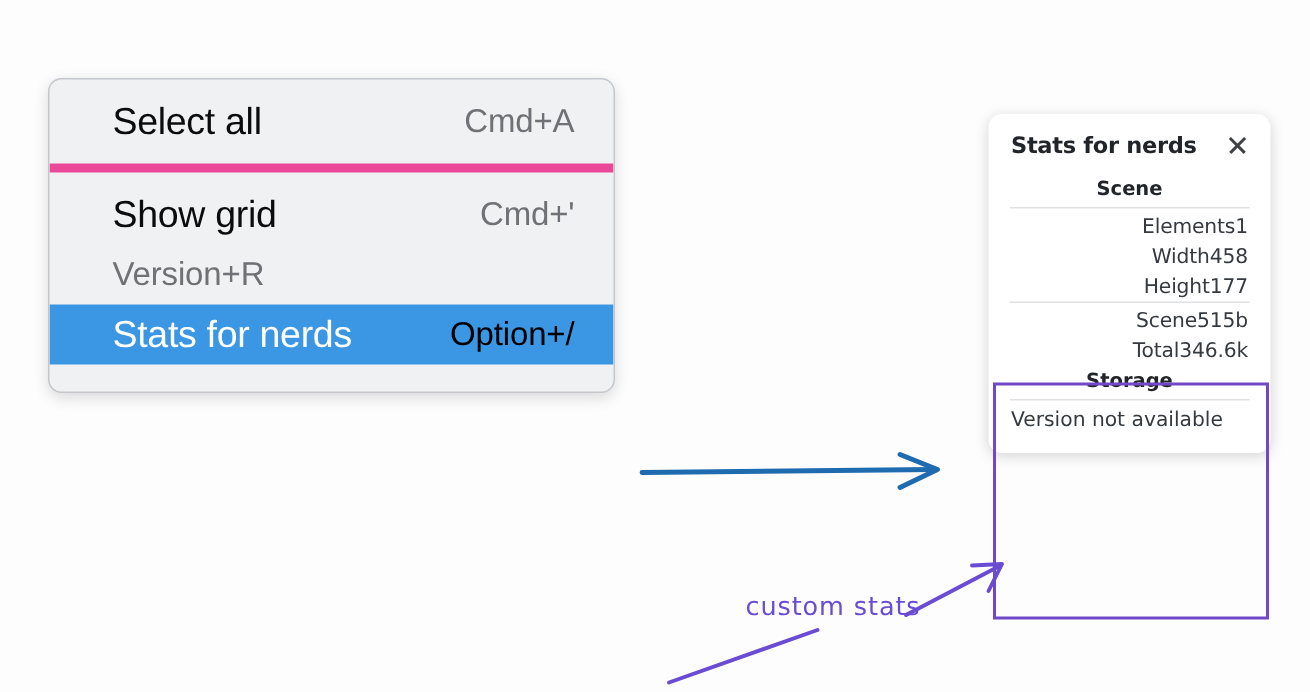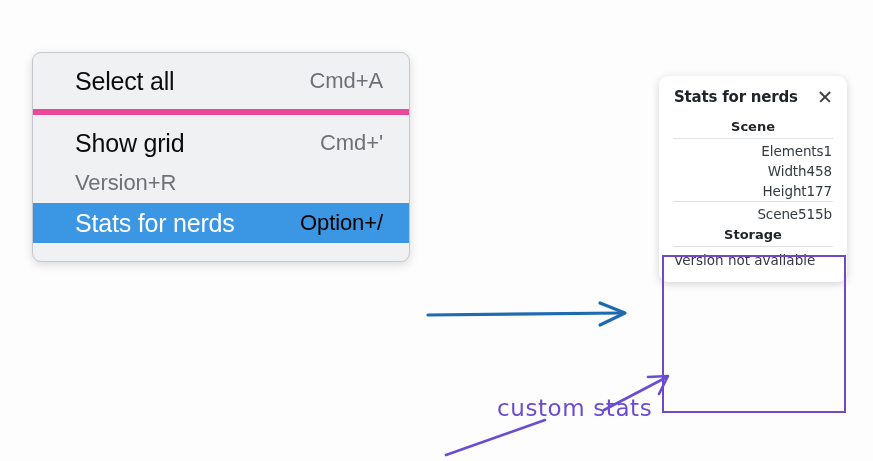--- a/index.html
+++ b/index.html
@@ -164,21 +164,21 @@
     top: 0;
     width: 873px;
     height: 461px;
     pointer-events: none;
   }
   #handwritten-label {
     position: absolute;
     left: 497px;
     top: 395px;
     font-family: "DejaVu Sans", sans-serif;
-    font-size: 23px;
+    font-size: 17px;
     color: #6a4bd4;
     letter-spacing: 0.6px;
     white-space: nowrap;
   }
 </style>
 </head>
 <body>
 
 <div class="stage">
 
@@ -228,20 +228,24 @@
     <div class="stat-row">
       <span class="k">Height</span>
       <span class="v">177</span>
     </div>
 
     <div class="sect-rule"></div>
     <div class="stat-row">
       <span class="k">Scene</span>
       <span class="v">515b</span>
     </div>
+    <div class="stat-row">
+      <span class="k">Total</span>
+      <span class="v">346.6k</span>
+    </div>
 
     <div class="sect-title">Storage</div>
     <div class="sect-rule"></div>
     <div class="plain-row">Version not available</div>
 
   </div>
 
   <div id="custom-stats-highlight"></div>
 
   <svg class="anno-svg" viewBox="0 0 873 461">

